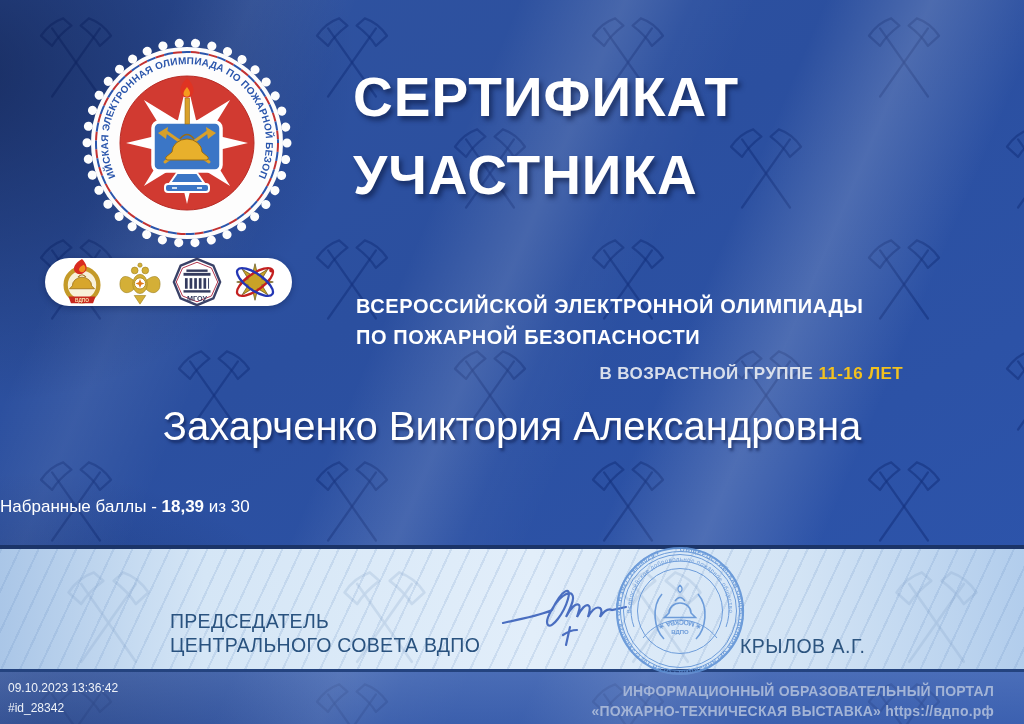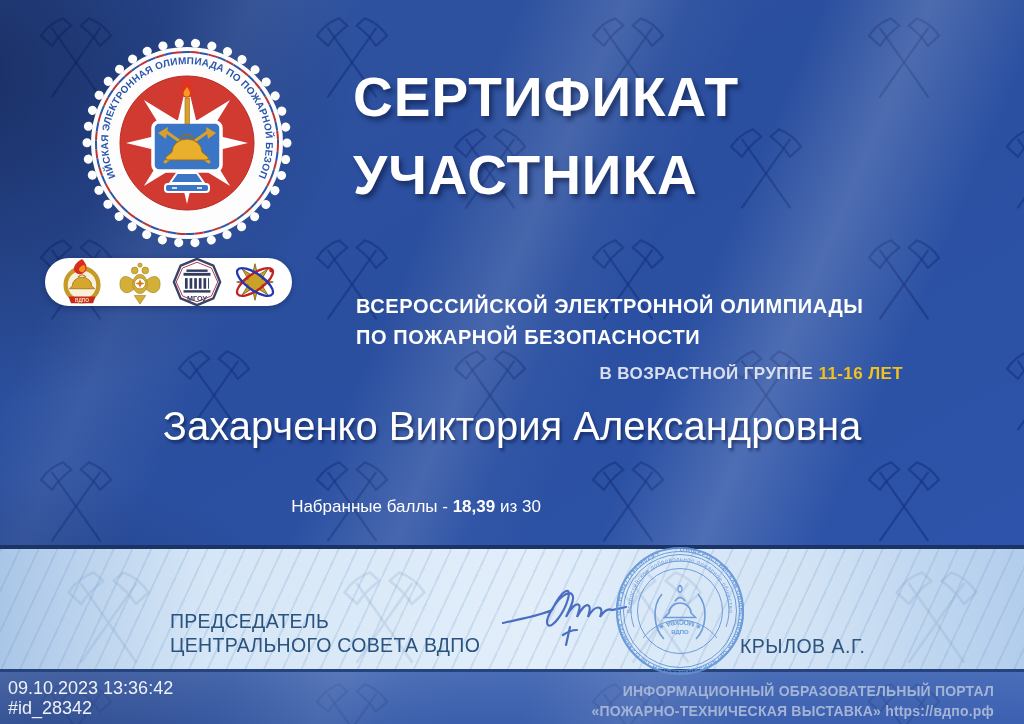--- a/index.html
+++ b/index.html
@@ -22,38 +22,38 @@
   .age-line{margin-top:5px;text-align:right;font-size:17px;letter-spacing:.4px;color:#d9dfeb;}
   .age-line .val{color:#f2c11e;}
   
   .badge{left:82px;top:38px;width:210px;height:210px;}
   .pill{left:45px;top:258px;width:247px;height:48px;background:#fff;border-radius:34px;
         display:flex;align-items:center;justify-content:space-around;padding:0 8px;box-sizing:border-box;
         box-shadow:0 2px 6px rgba(10,20,60,.35);}
   
   .name{left:0;top:404px;width:1024px;text-align:center;color:#fff;font-weight:normal;font-size:40px;
         text-shadow:2px 3px 3px rgba(10,22,66,.55);}
-  .score{left:0;top:497px;width:832px;text-align:center;color:#fff;font-size:17px;}
+  .score{left:0;top:497px;width:832px;color:#fff;font-size:17px;}
   .score b{font-weight:bold;}
   
   .strip{left:0;top:545px;width:1024px;height:127px;box-sizing:border-box;
          border-top:4px solid #1b3468;border-bottom:3px solid #24437f;
          background:linear-gradient(90deg,#aac6e7 0%,#d5e6f6 20%,#e2eefa 52%,#d3e4f5 78%,#b2cdec 100%);}
   .strip .hatch{position:absolute;inset:0;
          background:repeating-linear-gradient(115deg, rgba(96,136,190,.17) 0 2px, rgba(255,255,255,0) 2px 17px);}
   .strip-wm{position:absolute;left:0;top:0;opacity:.28;}
   .chair{position:absolute;left:170px;top:60px;color:#29527f;font-size:19.5px;line-height:24px;letter-spacing:.3px;}
   .signer{position:absolute;left:740px;top:86px;color:#2c547f;font-size:19.5px;letter-spacing:.5px;}
   .sig{position:absolute;left:500px;top:28px;}
   .stamp{position:absolute;left:614px;top:-4px;opacity:.88;}
   
   .footer{left:0;top:672px;width:1024px;height:52px;box-sizing:border-box;
           background:linear-gradient(180deg, rgba(110,140,200,.45), rgba(80,112,180,.42));
           display:flex;justify-content:space-between;}
-  .f-left{padding:6px 0 0 8px;color:#eef2f8;font-size:18px;line-height:20px;}
+  .f-left{padding:6px 0 0 8px;color:#eef2f8;font-size:12px;line-height:20px;}
   .f-right{padding:9px 30px 0 0;color:#a3b4d6;font-size:14px;line-height:20px;font-weight:bold;text-align:right;letter-spacing:.2px;}
 </style>
 </head>
 <body>
 
 <div class="cert">
 
   <svg class="bg-pattern" width="1024" height="724" aria-hidden="true">
     <defs>
       <g id="axpair" fill="none" stroke-linejoin="round" stroke-linecap="round" stroke-width="2.6">

